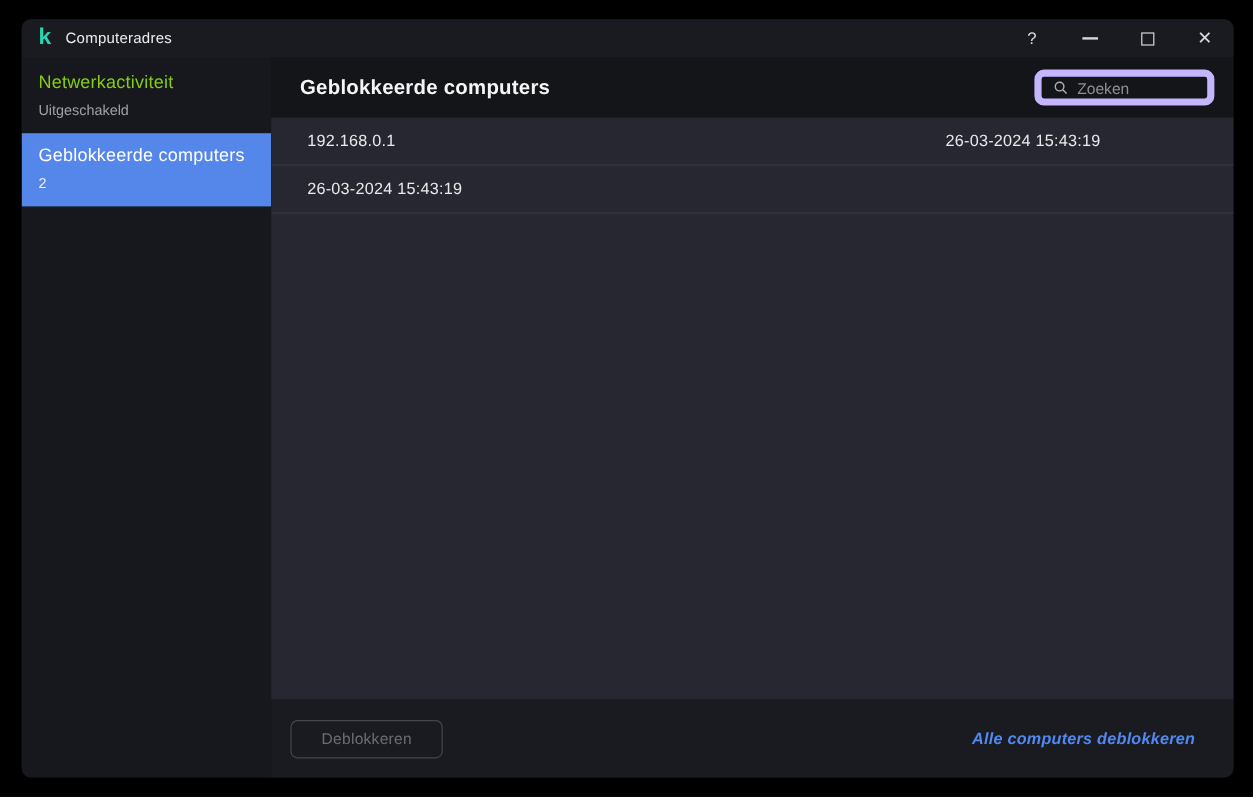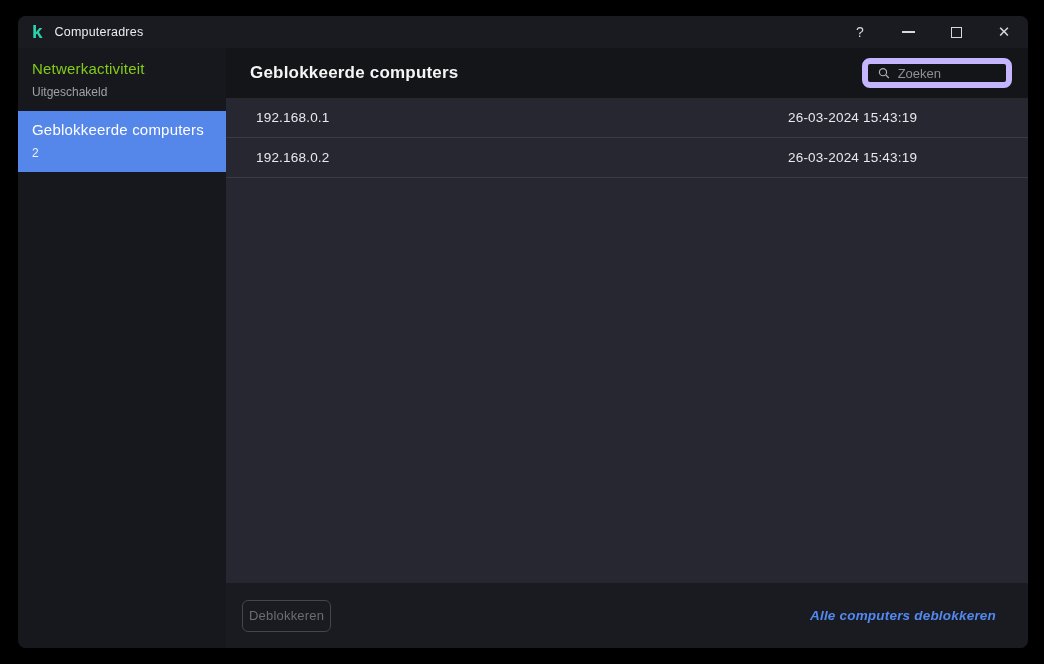--- a/index.html
+++ b/index.html
@@ -57,21 +57,21 @@
       display:flex;align-items:center;height:100%;box-sizing:border-box;}
   .th.sep{border-left:1px solid #33343c;}
   .th.gutter{padding:0;}
   .tbody{flex:1;background:#262731;overflow:hidden;}
   .row{height:39px;display:grid;grid-template-columns:532px 1fr;align-items:center;
        border-bottom:1px solid #3a3b45;cursor:default;}
   .td{font-size:13.5px;color:#e9e9eb;padding-left:30px;letter-spacing:.2px;}
   
   .footer{height:65px;background:#1a1b20;display:flex;align-items:center;flex-shrink:0;}
   .btn{
-    margin-left:16px;height:32px;padding:0 6px;border:1px solid #44464c;border-radius:6px;
+    margin-left:16px;height:32px;padding:0 25px;border:1px solid #44464c;border-radius:6px;
     background:transparent;color:#6b6d72;font-size:13px;font-family:"Liberation Sans", sans-serif;
     letter-spacing:.2px;
   }
   .link{margin-left:auto;margin-right:32px;color:#5289f0;font-size:13.5px;
         font-weight:700;letter-spacing:.2px;cursor:pointer;text-decoration:none;font-style:italic;}
 </style>
 </head>
 <body>
 
 <div class="window">
@@ -121,21 +121,20 @@
         </div>
       </div>
 
 
       <div class="tbody">
         <div class="row">
           <div class="td">192.168.0.1</div>
           <div class="td">26-03-2024 15:43:19</div>
         </div>
         <div class="row">
-          <div class="td">192.168.0.2</div>
           <div class="td">26-03-2024 15:43:19</div>
         </div>
       </div>
 
       <div class="footer">
         <button class="btn" disabled="">Deblokkeren</button>
         <a class="link">Alle computers deblokkeren</a>
       </div>
 
     </div>

